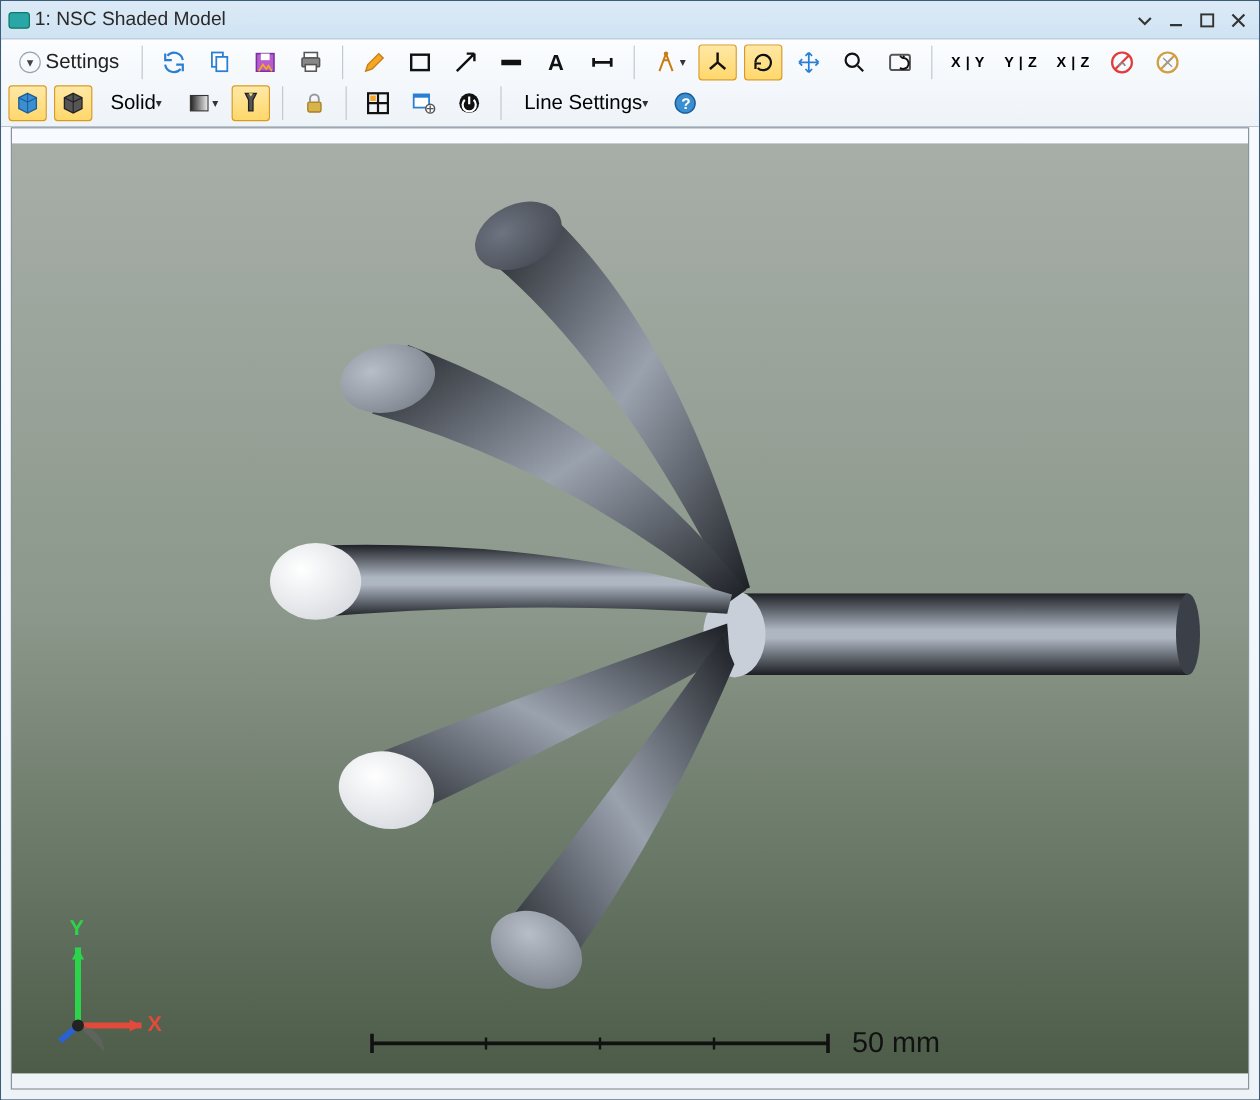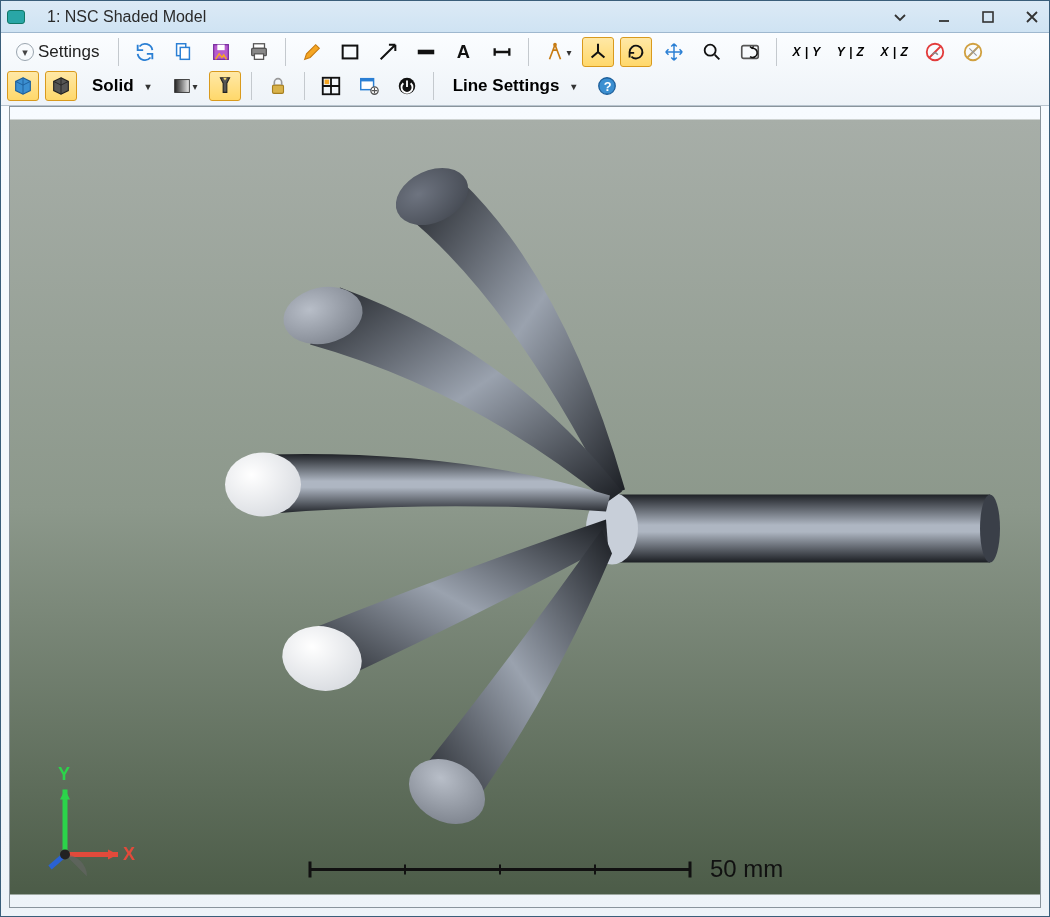--- a/index.html
+++ b/index.html
@@ -1,34 +1,34 @@
 <!DOCTYPE html>
 <html><head>
 <meta charset="utf-8">
 <style>
   * { box-sizing: border-box; }
   html, body { margin:0; padding:0; font-family: "Segoe UI", Arial, sans-serif; font-size:15px; }
   .window { width:1050px; height:917px; border:1px solid #3a5e7a; background:#fff; display:flex; flex-direction:column; box-shadow:0 2px 8px rgba(0,0,0,.15); }
-  .titlebar { height:32px; background:linear-gradient(#dceaf6,#cfe3f3); border-bottom:1px solid #9fb8cf; display:flex; align-items:center; padding:0 6px; gap:22px; }
+  .titlebar { height:32px; background:linear-gradient(#dceaf6,#cfe3f3); border-bottom:1px solid #9fb8cf; display:flex; align-items:center; padding:0 6px; gap:4px; }
   .app-icon { width:18px; height:14px; background:#29a6a6; border:1px solid #176; border-radius:3px; }
   .titlebar .title { flex:0 0 auto; color:#2a2a2a; font-size:16px; }
   .titlebar .spacer { flex:1; }
   .win-btn { width:22px; height:22px; display:flex; align-items:center; justify-content:center; color:#333; cursor:pointer; }
   .win-btn svg { width:16px; height:16px; }
   .toolbars { background:linear-gradient(#fbfdff,#eef3f8); border-bottom:1px solid #b8c4cf; padding:4px 6px; display:flex; flex-direction:column; gap:4px; }
   .row { display:flex; align-items:center; gap:6px; flex-wrap:wrap; }
   .sep { width:1px; height:28px; background:#c4c9ce; margin:0 4px; }
   .btn { min-width:30px; height:30px; display:flex; align-items:center; justify-content:center; border:1px solid transparent; border-radius:3px; cursor:pointer; padding:0 4px; }
   .btn.active { background:linear-gradient(#ffe8a6,#ffd86b); border-color:#d99a1d; }
   .btn svg { width:22px; height:22px; }
   .settings-btn { display:flex; align-items:center; gap:4px; height:30px; padding:0 8px; border:1px solid transparent; border-radius:3px; cursor:pointer; font-size:17px; color:#222; }
   .chev { width:18px; height:18px; border:1px solid #9aa5af; border-radius:50%; display:flex; align-items:center; justify-content:center; font-size:11px; color:#444; }
-  .dropdown-btn { display:flex; align-items:center; gap:12px; height:30px; padding:0 8px; cursor:pointer; border:1px solid transparent; border-radius:3px; font-size:17px;font-weight:bold; }
+  .dropdown-btn { display:flex; align-items:center; gap:0; height:30px; padding:0 8px; cursor:pointer; border:1px solid transparent; border-radius:3px; font-size:17px; }
   .dd-caret { font-size:10px; color:#333; }
-  .txt-label { font-size:12px; font-weight:bold; letter-spacing:.5px;font-style:italic; }
+  .txt-label { font-size:12px; font-weight:bold; letter-spacing:.5px; }
   .viewport-wrap { flex:1; padding:0 8px 8px 8px; background:linear-gradient(#f7fbff,#eef3f8); }
   .viewport { width:100%; height:100%; border:1px solid #8a949c; }
 </style>
 </head>
 <body>
 
 <div class="window">
 
   <div class="titlebar">
     <div class="app-icon"></div>

